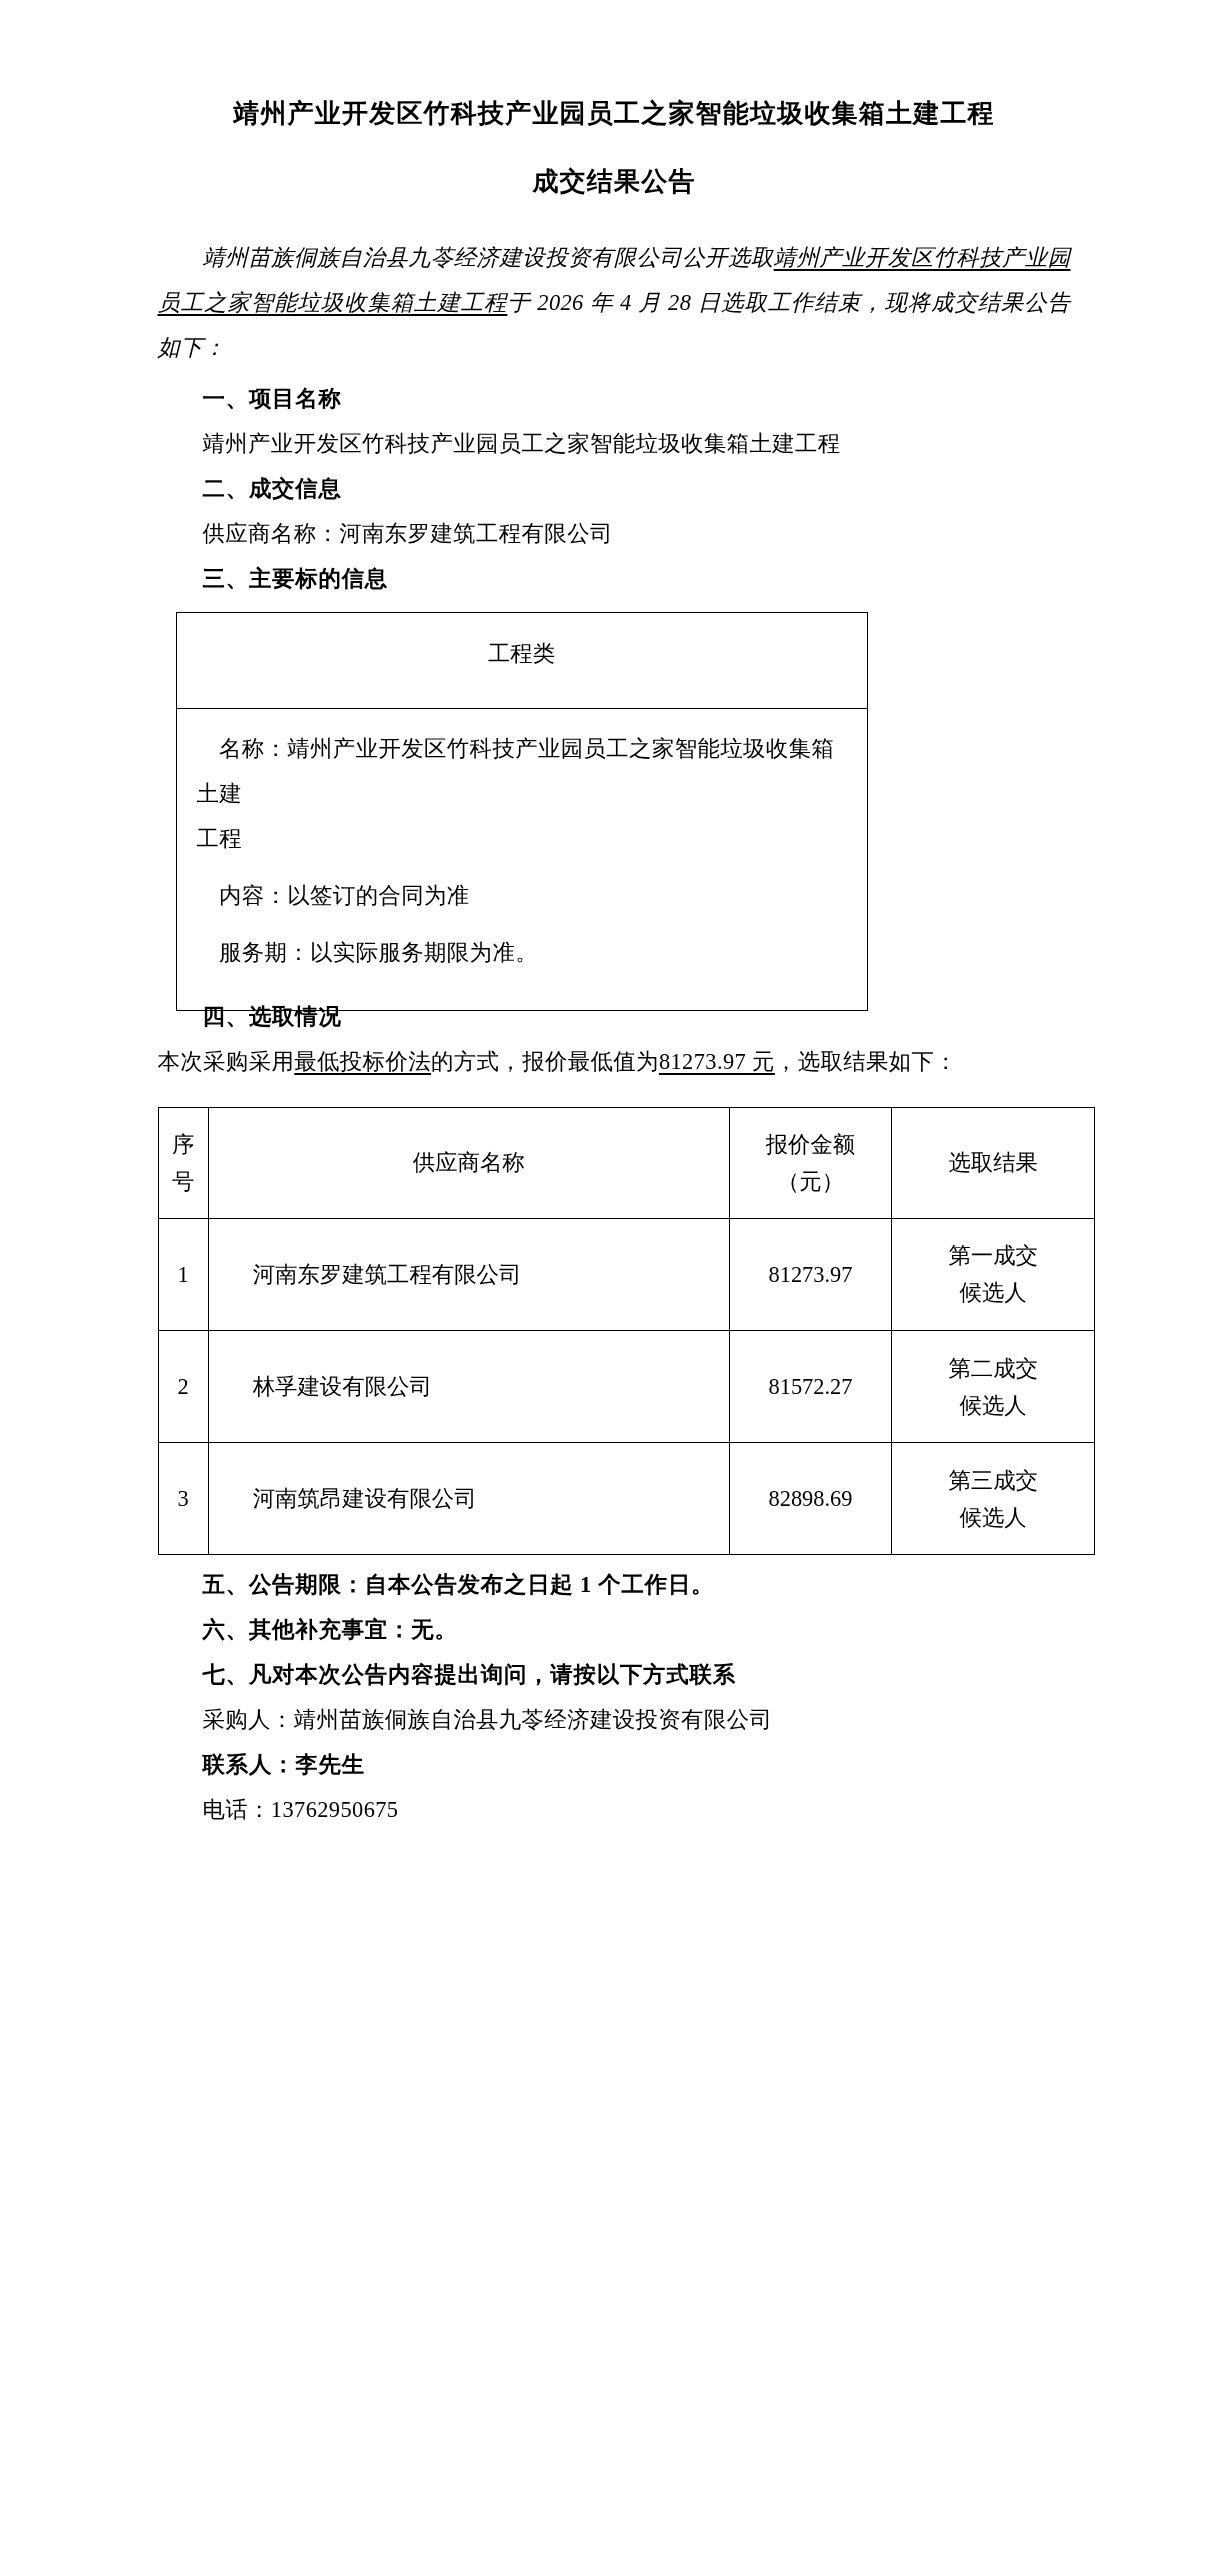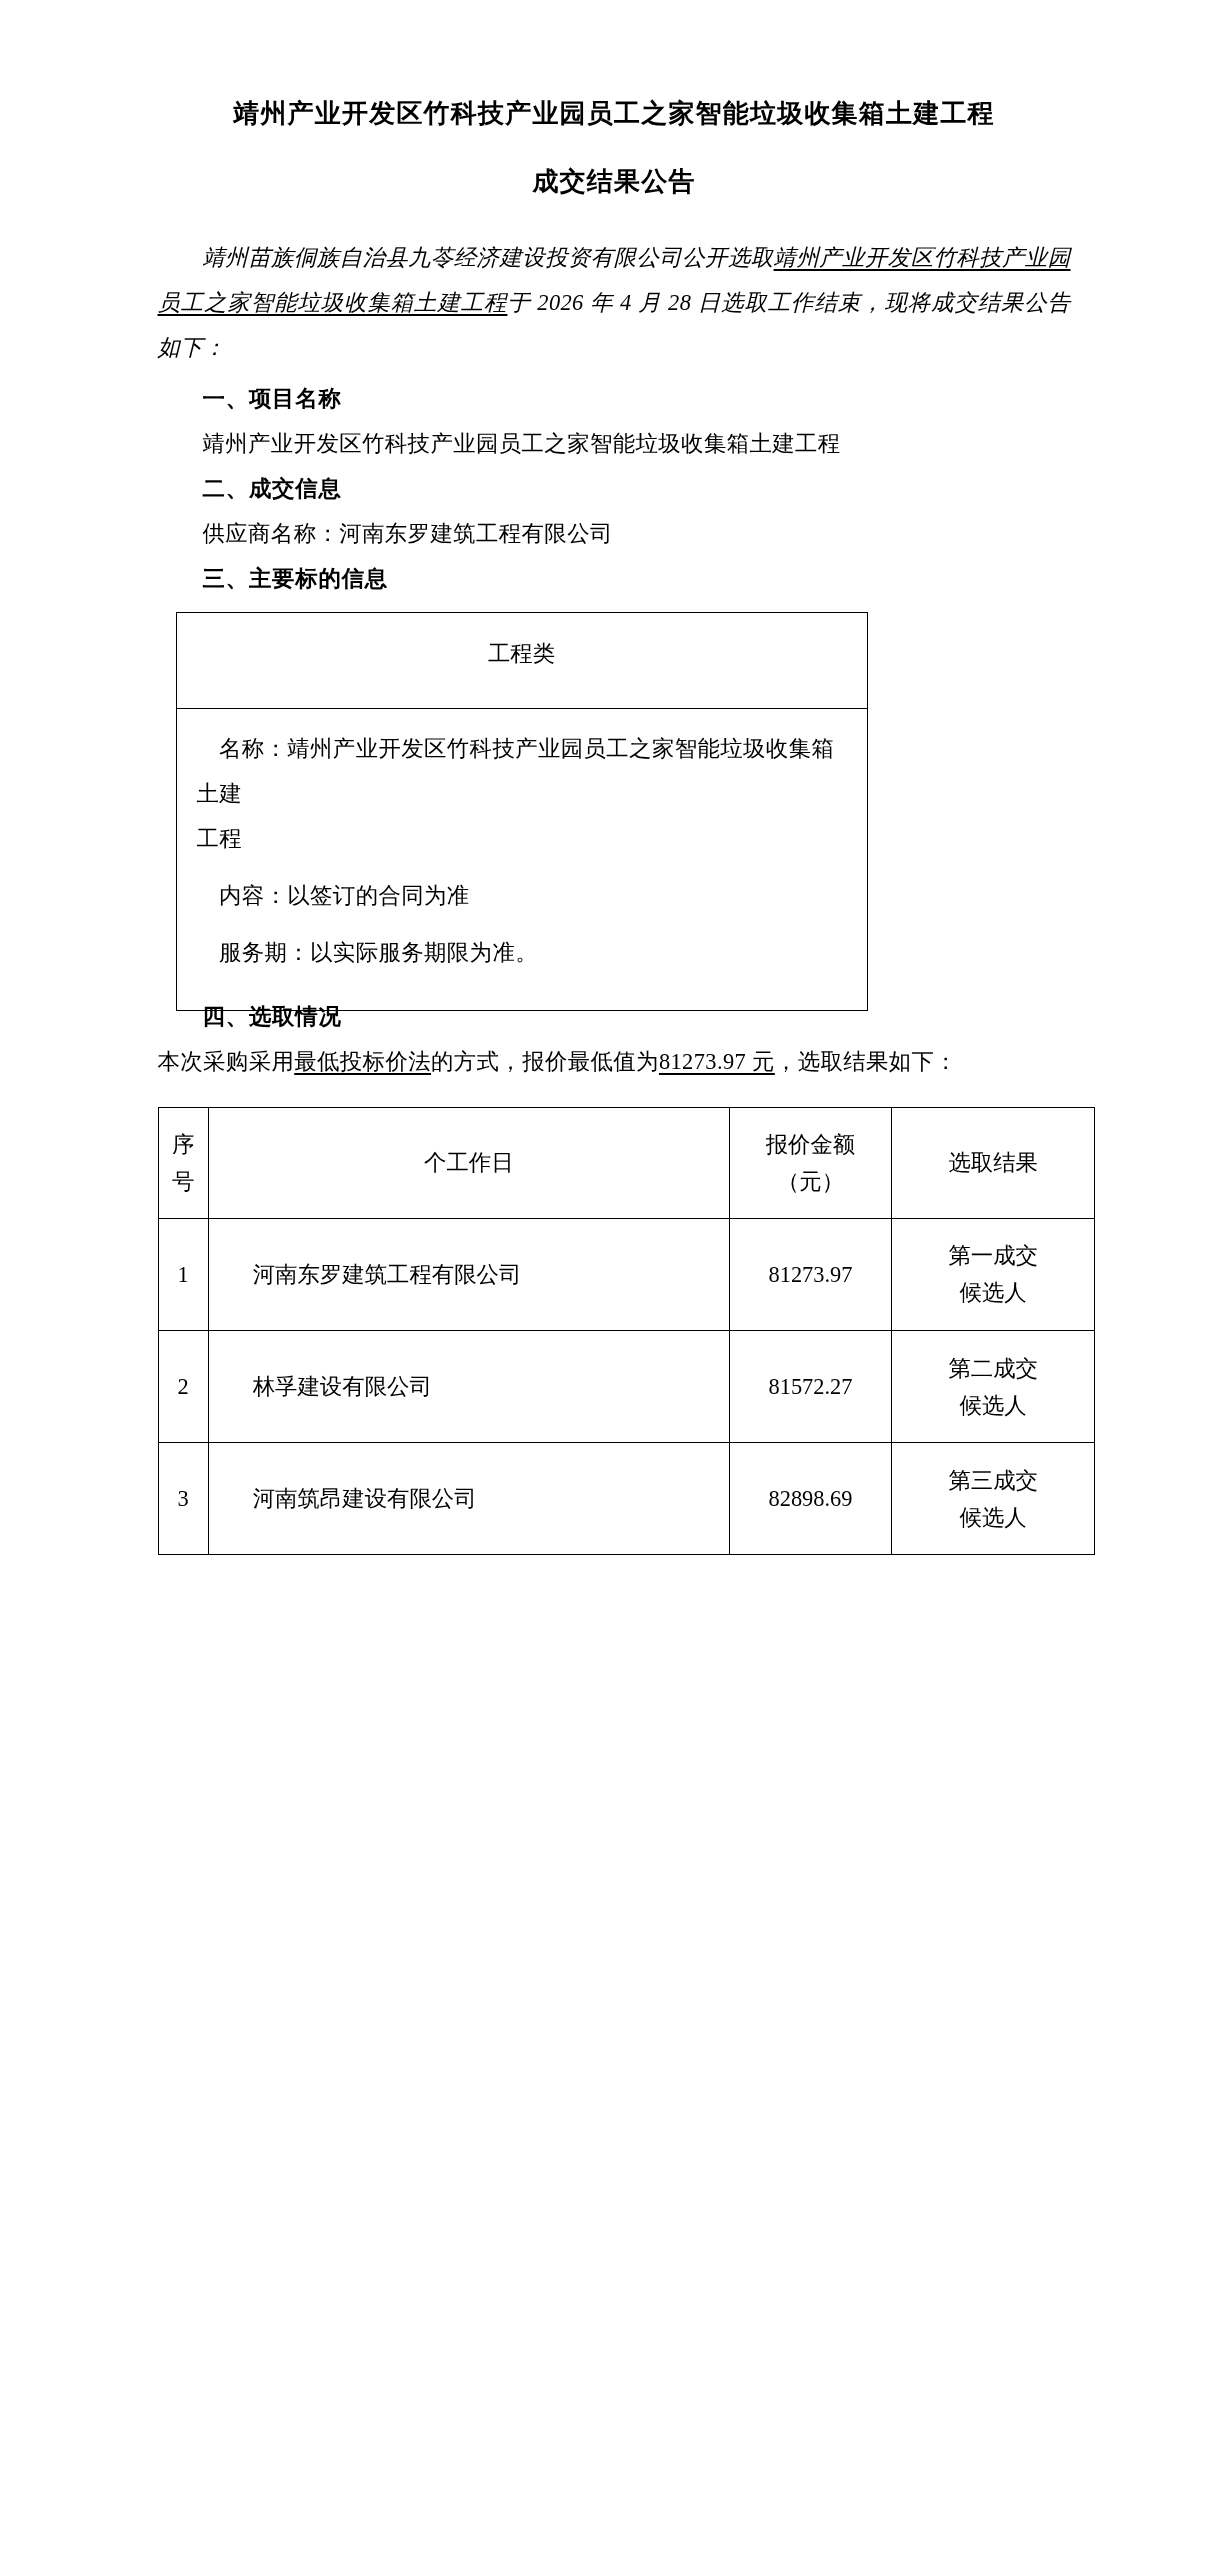--- a/index.html
+++ b/index.html
@@ -199,21 +199,21 @@
     </table>
 
     <p class="heading heading-overlap">四、选取情况</p>
 
     <p class="para"><span>本次采购采用</span><span class="u">最低投标价法</span><span>的方式，报价最低值为</span><span class="u">81273.97 元</span><span>，</span><span>选取结果如下：</span></p>
 
     <table class="tbl-result">
       <thead>
         <tr>
           <th class="c-no">序号</th>
-          <th class="c-name">个工作日</th>
+          <th class="c-name">供应商名称</th>
           <th class="c-amt"><span>报价金额</span><br><span>（元）</span></th>
           <th class="c-res">选取结果</th>
         </tr>
       </thead>
       <tbody>
         <tr>
           <td class="c-no">1</td>
           <td class="c-name">河南东罗建筑工程有限公司</td>
           <td class="c-amt">81273.97</td>
           <td class="c-res"><span>第一成交</span><br><span>候选人</span></td>
@@ -226,16 +226,24 @@
         </tr>
         <tr>
           <td class="c-no">3</td>
           <td class="c-name">河南筑昂建设有限公司</td>
           <td class="c-amt">82898.69</td>
           <td class="c-res"><span>第三成交</span><br><span>候选人</span></td>
         </tr>
       </tbody>
     </table>
 
+    <div class="footer-block">
+      <p class="heading">五、公告期限：自本公告发布之日起 1 个工作日。</p>
+      <p class="heading">六、其他补充事宜：无。</p>
+      <p class="heading">七、凡对本次公告内容提出询问，请按以下方式联系</p>
+      <p class="sub-para">采购人：靖州苗族侗族自治县九苓经济建设投资有限公司</p>
+      <p class="heading">联系人：李先生</p>
+      <p class="sub-para">电话：13762950675</p>
+    </div>
 
   </div>
 </div>
 
 
 </body></html>

